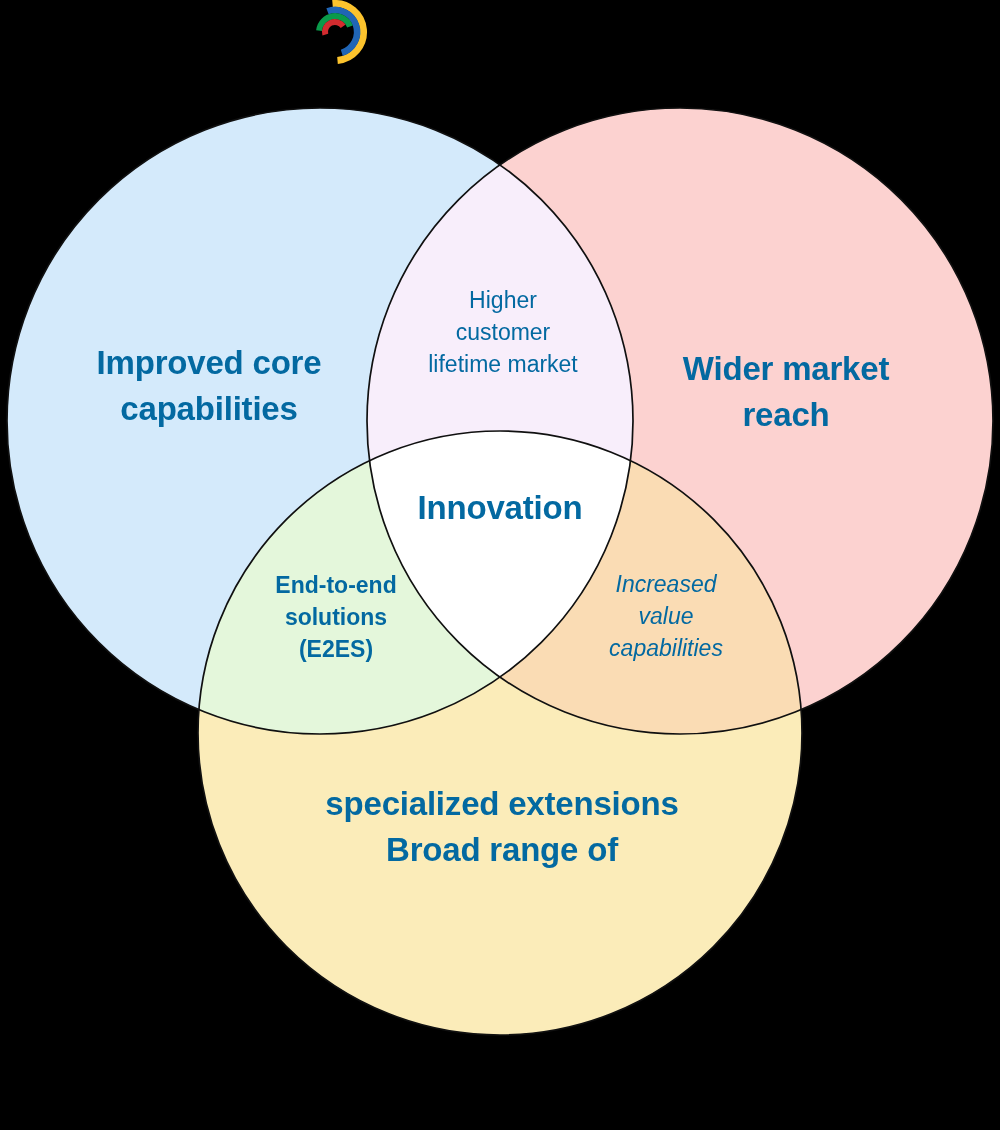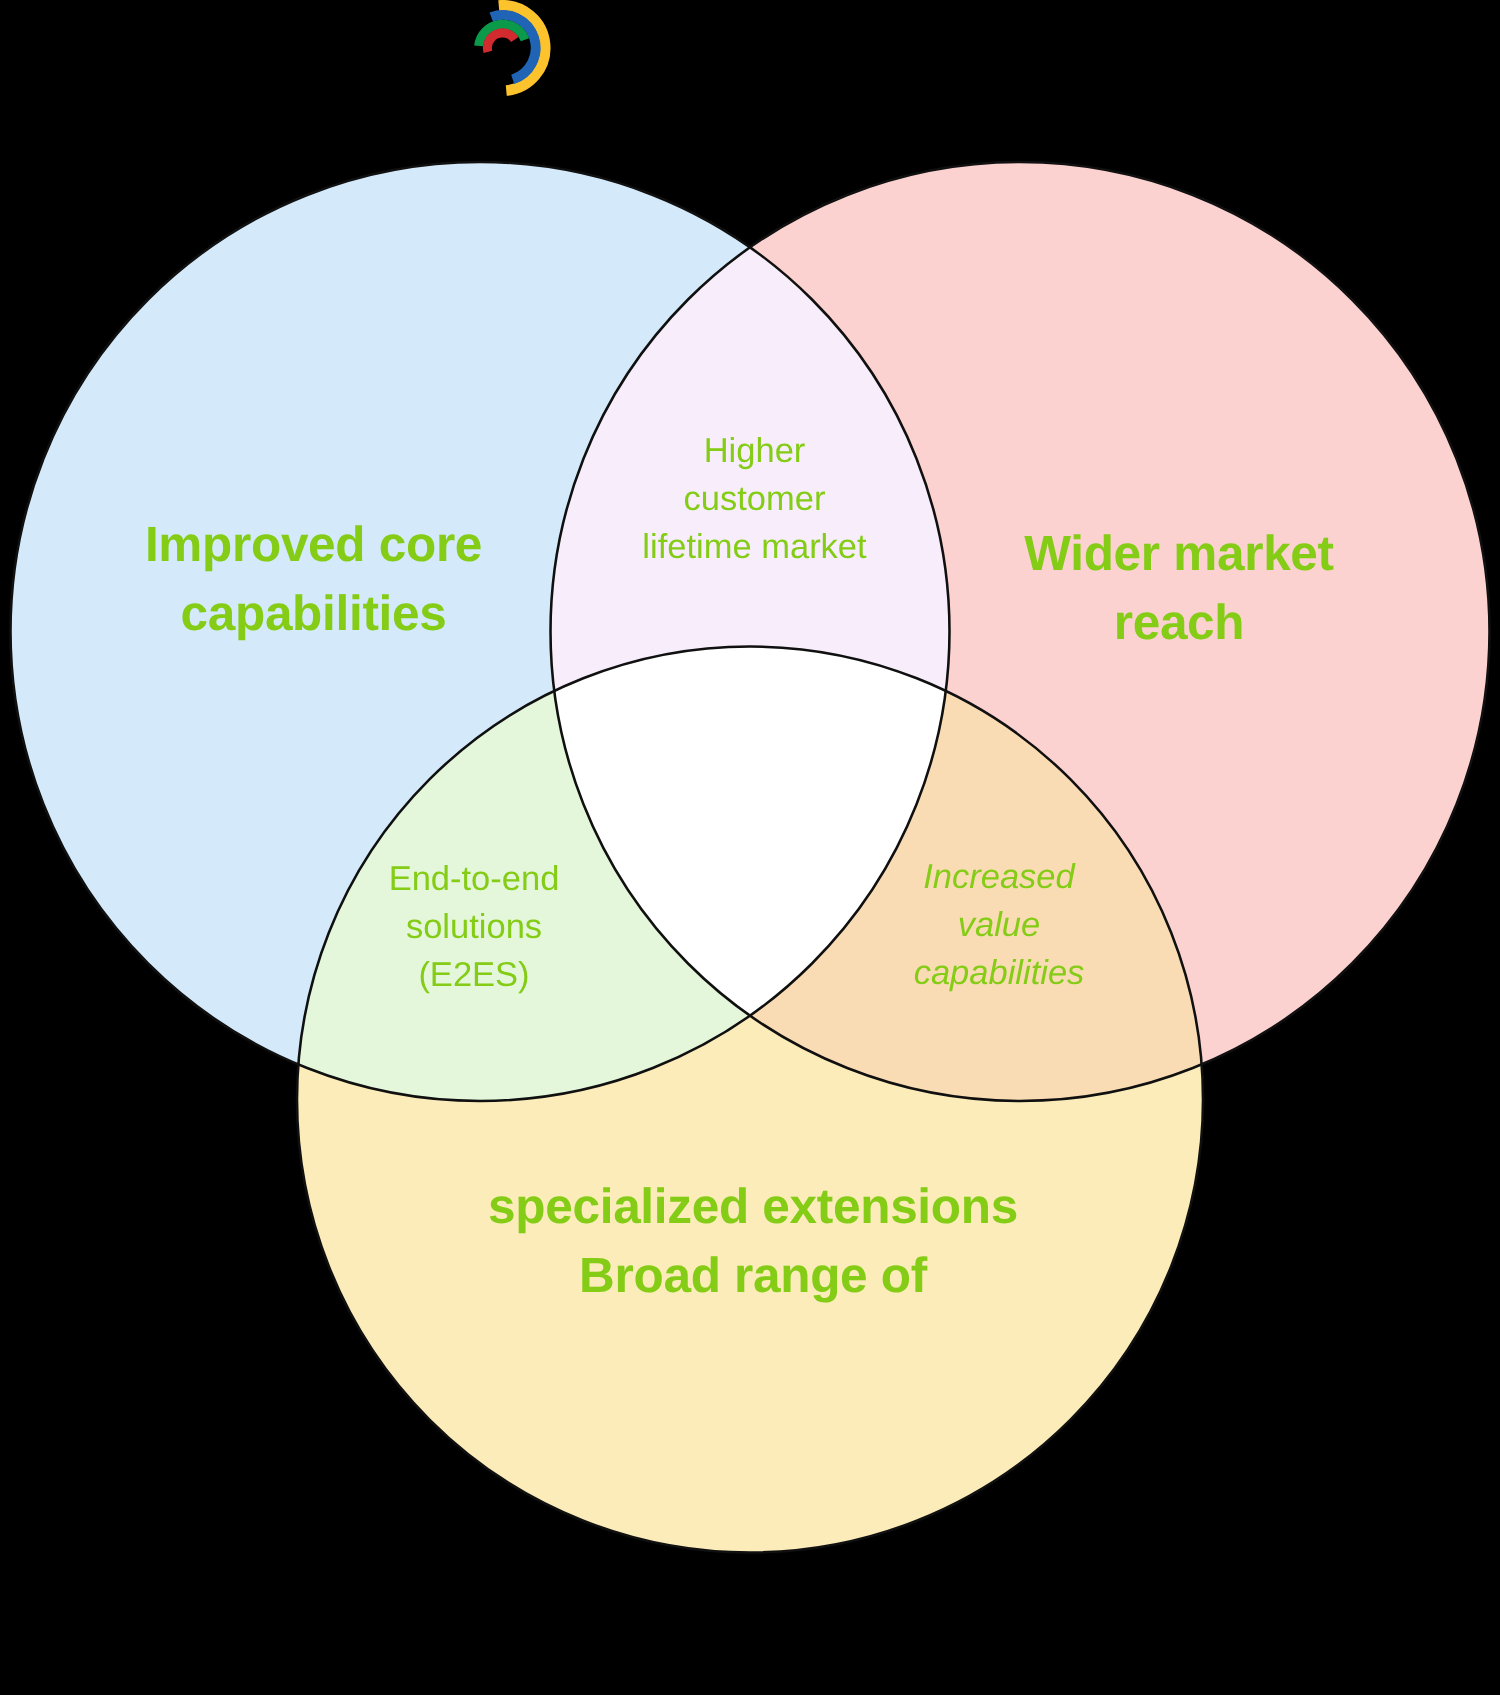--- a/index.html
+++ b/index.html
@@ -10,21 +10,21 @@
     background: #000000;
     overflow: hidden;
     font-family: "Liberation Sans", "DejaVu Sans", sans-serif;
   }
   .venn-svg { position: absolute; left: 0; top: 0; }
   .logo { position: absolute; left: 299px; top: 0; }
   .label {
     position: absolute;
     transform: translate(-50%, -50%);
     text-align: center;
-    color: #84cc16;
+    color: #0369a1;
     white-space: nowrap;
   }
   .label.big {
     font-size: 33px;
     font-weight: 700;
     line-height: 46px;
     letter-spacing: -0.2px;
   }
   .label.small {
     font-size: 23px;
@@ -85,26 +85,27 @@
     <div>specialized extensions</div>
     <div>Broad range of</div>
   </div>
 
   <div class="label small" style="left:503px; top:332px;">
     <div>Higher</div>
     <div>customer</div>
     <div>lifetime market</div>
   </div>
 
-  <div class="label small" style="left:316px; top:617px;">
+  <div class="label small" style="left:336px; top:617px;font-weight:bold;">
     <div>End-to-end</div>
     <div>solutions</div>
     <div>(E2ES)</div>
   </div>
 
   <div class="label small" style="left:666px; top:616px;font-style:italic;">
     <div>Increased</div>
     <div>value</div>
     <div>capabilities</div>
   </div>
 
+  <div class="label big" style="left:500px; top:508px;">Innovation</div>
 
 </div>
 
 </body></html>

